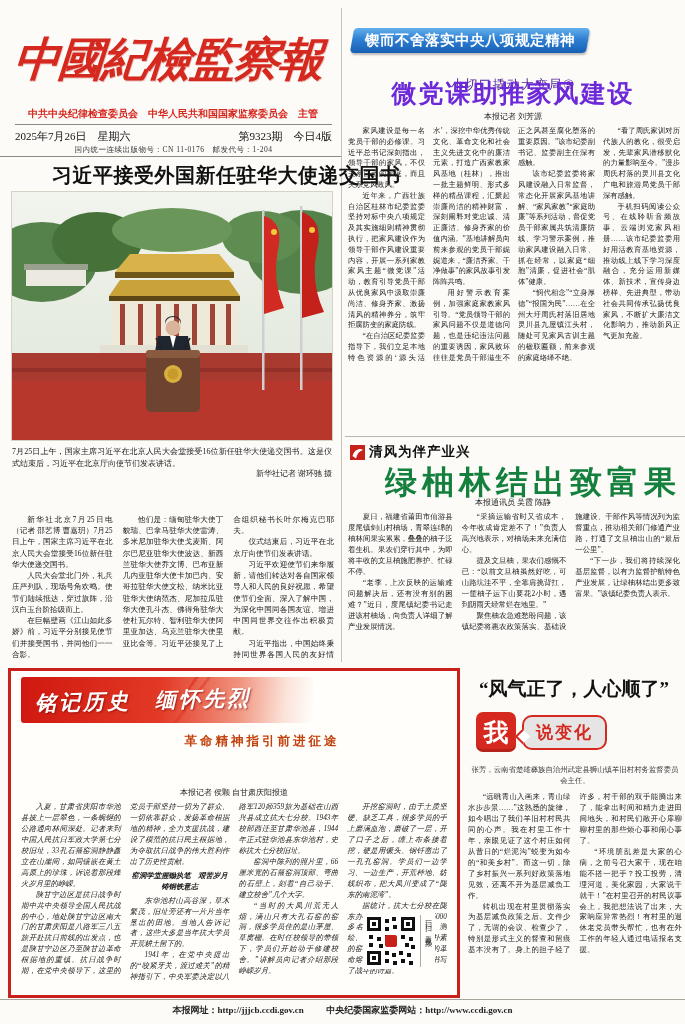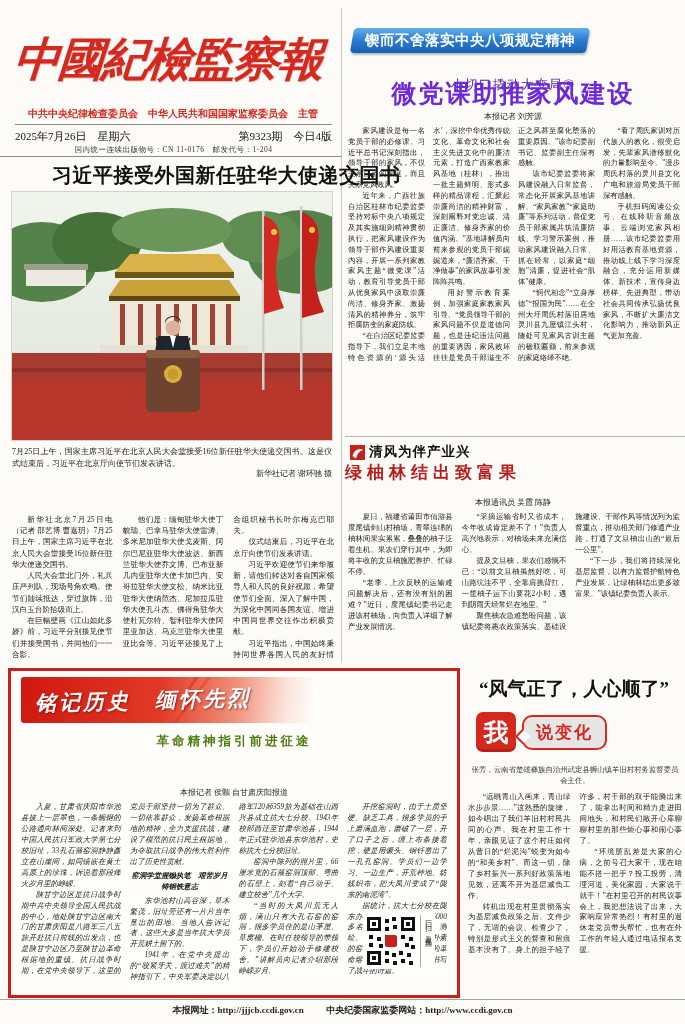--- a/index.html
+++ b/index.html
@@ -38,35 +38,35 @@
   .kicker{left:345px;top:44px;width:336px;text-align:center;font-size:13px;letter-spacing:1px;color:#4c1d95;margin-top:32px;}
   .family-head{left:345px;top:77px;width:336px;text-align:center;font-weight:900;font-size:25px;letter-spacing:2px;color:#6d28d9;}
   .byline{text-align:center;font-size:8px;color:#222;}
   .family-byline{left:345px;top:111px;width:336px;}
   .family-body{left:348px;top:126px;width:332px;height:304px;column-count:4;column-gap:8px;font-size:7.3px;}
 
   
   .section-row{left:350px;top:443px;display:flex;align-items:center;gap:4px;}
   .section-icon{width:15px;height:15px;background:#c8201a;display:inline-block;}
   .section-label{font-size:13.5px;font-weight:bold;letter-spacing:1px;color:#111;}
-  .pomelo-head{left:345px;top:461px;width:336px;text-align:left;font-weight:900;font-size:17px;letter-spacing:5px;color:#b91c1c;}
+  .pomelo-head{left:345px;top:461px;width:336px;text-align:right;font-weight:900;font-size:32px;letter-spacing:5px;color:#15803d;}
   .pomelo-byline{left:345px;top:497px;width:336px;}
   .pomelo-body{left:348px;top:512px;width:332px;height:150px;column-count:3;column-gap:9px;font-size:7.4px;}
 
   
   .redbox{left:8px;top:668px;width:452px;height:330px;border:3px solid #c8201a;background:#fffefb;box-sizing:border-box;}
   .mem-banner{position:absolute;left:10px;top:6px;width:292px;height:46px;border-radius:3px;overflow:hidden;
       background:linear-gradient(95deg,#d0180f 0%,#e23a26 48%,#f0937e 74%,#fbe3d9 90%,#fffdfb 100%);}
   .mem-banner:before{content:"";position:absolute;left:55%;top:-8px;width:60%;height:60px;
       background:linear-gradient(100deg,rgba(220,40,20,.55) 0 6px,transparent 6px 14px,rgba(220,40,20,.35) 14px 18px,transparent 18px);
       transform:skewX(-30deg);}
   .mem-banner span{position:relative;display:block;color:#fff;font-weight:900;font-style:italic;
       font-size:21px;letter-spacing:3px;line-height:46px;padding-left:14px;transform:rotate(-1.5deg);
       text-shadow:1px 1px 2px rgba(120,0,0,.6);}
-  .mem-kicker{position:absolute;left:0;top:62px;width:100%;text-align:center;font-size:12.5px;font-weight:bold;letter-spacing:3px;color:#4d7c0f;}
+  .mem-kicker{position:absolute;left:0;top:62px;width:100%;text-align:center;font-size:12.5px;font-weight:bold;letter-spacing:3px;color:#c2410c;padding-left:28px;}
   .mem-head{position:absolute;left:0;top:79px;width:100%;text-align:center;font-weight:900;font-size:25px;letter-spacing:5px;color:#111;}
   .mem-byline{position:absolute;left:0;top:116px;width:100%;}
   .mem-body{position:absolute;left:10px;top:131px;width:426px;height:186px;column-count:4;column-gap:9px;font-size:7.4px;font-style:italic;}
   .qr-wrap{position:absolute;left:352px;top:242px;display:flex;gap:3px;background:#fffefb;padding:2px;}
   .qr-caption{writing-mode:vertical-rl;font-size:7px;color:#333;border-left:1px solid #aaa;padding-left:2px;letter-spacing:2px;}
 
   
   .voices-head{left:463px;top:676px;width:222px;text-align:center;font-weight:700;font-size:19px;white-space:nowrap;color:#111;}
   .badge-row{left:476px;top:712px;display:flex;align-items:center;gap:6px;}
   .badge-sq{width:40px;height:40px;background:#d5281e;border-radius:7px;color:#fff;font-weight:900;

